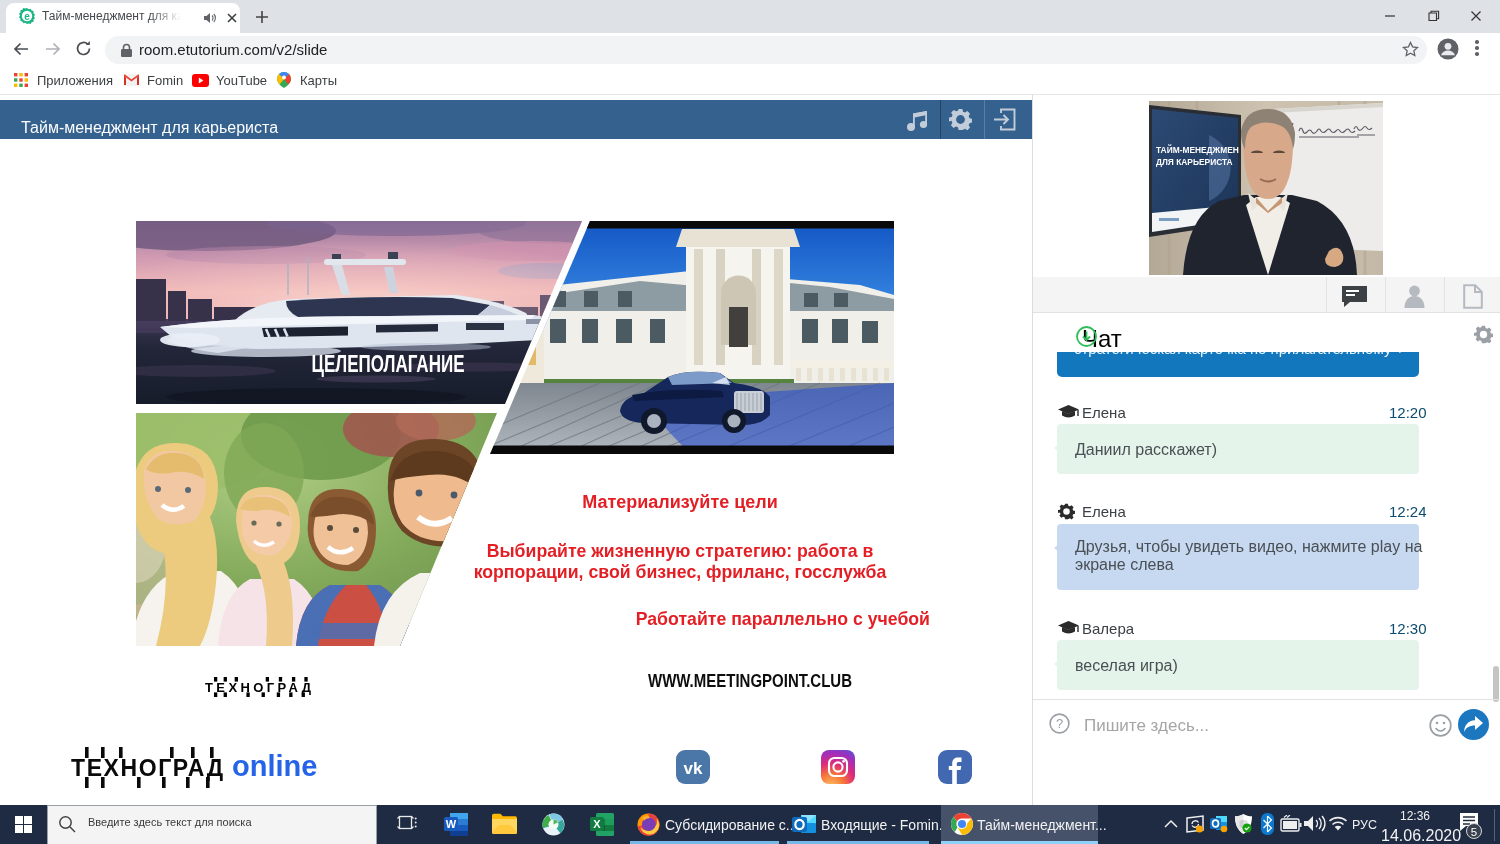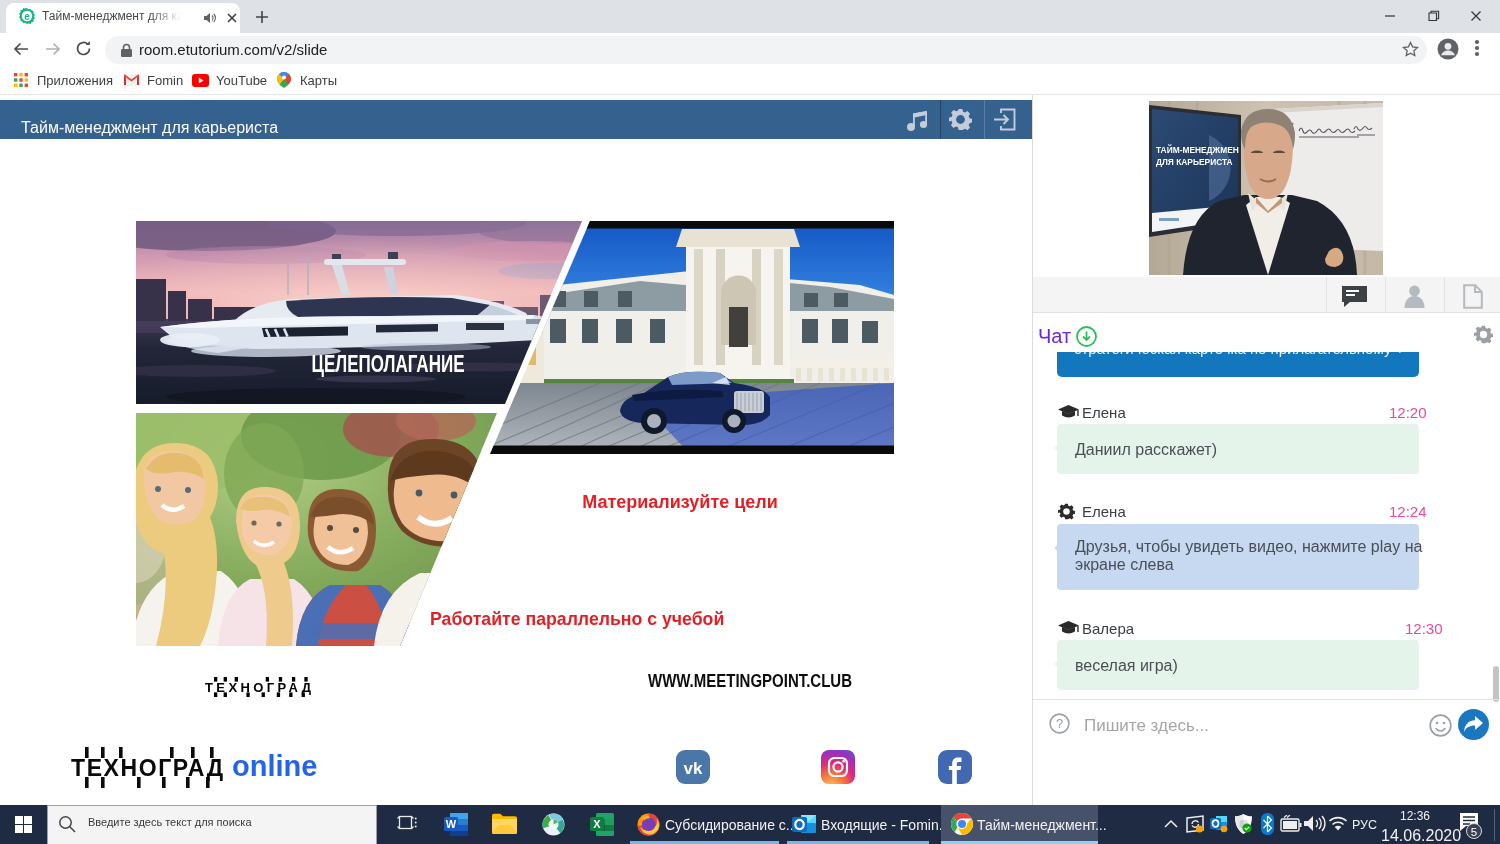--- a/index.html
+++ b/index.html
@@ -24,25 +24,25 @@
 
 #bookmarks { left:0; top:66px; width:1500px; height:29px; background:#fff; border-bottom:1px solid #e4e6e8; }
 .bmtext { top:73px; font-size:13px; color:#3c4043; }
 
 #webhead { left:0; top:100px; width:1032px; height:39px; background:#35618e; }
 #webhead .wtitle { left:21px; top:11px; font-size:16px; color:#fdfdfd;margin-top:8px; }
 
 #rightpanel { left:1032px; top:95px; width:468px; height:710px; background:#fff; border-left:1px solid #dcdcdc; }
 #vtabs { left:1033px; top:277px; width:467px; height:36px; background:#f4f4f4; border-bottom:1px solid #e2e2e2; }
 .vsep { top:277px; width:1px; height:36px; background:#e2e2e2; }
-#chathead { left:1038px; top:325px; font-size:20px; color:#6d28d9; }
+#chathead { left:1082px; top:325px; font-size:24px; color:#000000; }
 
 .bub { border-radius:4px; }
 .meta { font-size:15px; color:#3b4045; }
-.mtime { font-size:15px; color:#ec4899; }
+.mtime { font-size:15px; color:#0c4a6e; }
 .btext { font-size:16px; color:#4a4f54; }
 
 #taskbar { left:0; top:805px; width:1500px; height:39px; background:#1f2b42; }
 #searchbox { left:47px; top:805px; width:330px; height:39px; background:#f4f4f4; border:1px solid #9aa0a6; border-bottom:none; }
 #searchtext { left:88px; top:816px; font-size:11px; color:#3a3a3a; }
 .tbtext { font-size:14px; color:#f2f2f2; white-space:nowrap; }
 </style>
 </head>
 <body>
 <div id="screen">
@@ -394,21 +394,22 @@
       <path d="M252 70 Q252 24 300 26 Q348 28 348 78 Q348 118 324 132 Q288 138 266 118 Q250 98 252 70z" fill="#6b4526"></path>
       <path d="M258 76 Q260 40 299 42 Q340 44 340 88 Q338 120 314 128 Q282 130 266 110 Q256 94 258 76z" fill="#efba8e"></path>
       <path d="M254 68 Q264 36 300 38 Q342 40 346 80 Q324 58 292 62 Q266 64 254 68z" fill="#5d3a1e"></path>
       <path d="M282 104 q16 13 34 1" stroke="#fff" stroke-width="6" fill="none"></path>
       <circle cx="283" cy="80" r="3.4" fill="#4a5a6a"></circle>
         <circle cx="318" cy="82" r="3.4" fill="#4a5a6a"></circle>
     </g>
   </svg>
 
   <div class="abs" style="left:430px;top:492px;width:500px;text-align:center;font-weight:bold;font-size:18px;color:#e31e24;">Материализуйте цели</div>
-  <div class="abs" style="left:430px;top:609px;width:500px;text-align:left;font-weight:bold;font-size:17.7px;color:#e31e24;">Работайте параллельно с учебой</div>
+  <div class="abs" style="left:430px;top:541px;width:500px;text-align:center;font-weight:bold;font-size:17.7px;line-height:20.5px;color:#e31e24;">Выбирайте жизненную стратегию: работа в корпорации, свой бизнес, фриланс, госслужба</div>
+  <div class="abs" style="left:430px;top:609px;width:500px;text-align:right;font-weight:bold;font-size:17.7px;color:#e31e24;">Работайте параллельно с учебой</div>
 
   <svg class="abs" style="left:205px;top:677px;" width="112" height="20" viewBox="0 0 112 20">
     <g fill="#000" transform="scale(1.38,1)">
       <rect x="6.5" y="0" width="2.4" height="4.6"></rect>
         <rect x="13.5" y="0" width="2.4" height="4.6"></rect>
         <rect x="21.5" y="0" width="2.4" height="4.6"></rect>
         <rect x="44" y="0" width="2.4" height="4.6"></rect>
         <rect x="53.5" y="0" width="2.4" height="4.6"></rect>
         <rect x="63" y="0" width="2.4" height="4.6"></rect>
         <rect x="72" y="0" width="2.4" height="4.6"></rect>
@@ -567,21 +568,21 @@
   <div class="abs bub" style="left:1057px;top:524px;width:362px;height:66px;background:#c6d9f1;"></div>
   <div class="abs" style="left:1046px;top:540px;width:0;height:0;border:8px solid transparent;border-right:11px solid #c6d9f1;"></div>
   <div class="abs btext" style="left:1075px;top:538px;width:348px;line-height:18px;">Друзья, чтобы увидеть видео, нажмите play на экране слева</div>
 
   <svg class="abs" style="left:1058px;top:621px;" width="21" height="15" viewBox="0 0 21 15">
       <path d="M10.5 0L21 4.5 10.5 9 0 4.5z" fill="#2b2b2b"></path>
       <path d="M4 6v4.5 q6.5 4 13 0 V6 l-6.5 2.8z" fill="#2b2b2b"></path>
       <path d="M20 5v6" stroke="#2b2b2b" stroke-width="1.4"></path>
     </svg>
   <div class="abs meta" style="left:1082px;top:620px;">Валера</div>
-  <div class="abs mtime" style="left:1389px;top:620px;margin-left:16px;">12:30</div>
+  <div class="abs mtime" style="left:1389px;top:620px;">12:30</div>
   <div class="abs bub" style="left:1057px;top:640px;width:362px;height:50px;background:#e4f4eb;"></div>
   <div class="abs" style="left:1046px;top:656px;width:0;height:0;border:8px solid transparent;border-right:11px solid #e4f4eb;"></div>
   <div class="abs btext" style="left:1075px;top:657px;">веселая игра)</div>
 
   <div class="abs" style="left:1493px;top:666px;width:6px;height:36px;background:#c4c4c4;border-radius:3px;"></div>
 
   <div class="abs" style="left:1033px;top:699px;width:467px;height:1px;background:#e2e2e2;"></div>
   <svg class="abs" style="left:1049px;top:713px;" width="21" height="21" viewBox="0 0 21 21">
       <circle cx="10.5" cy="10.5" r="9.4" fill="none" stroke="#9aa0a6" stroke-width="1.6"></circle>
       <text x="10.5" y="15" text-anchor="middle" font-size="13" fill="#9aa0a6" font-family="Liberation Sans">?</text>

